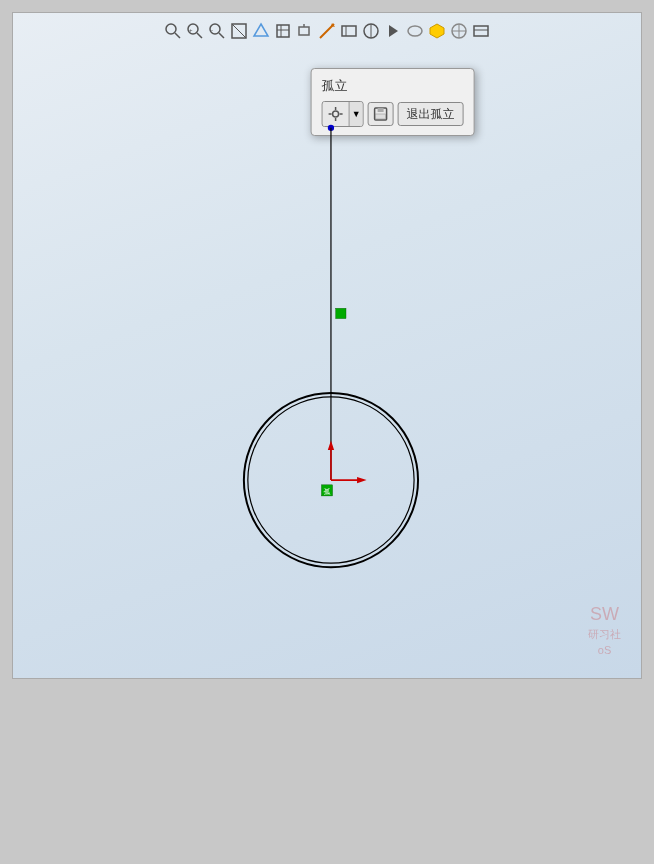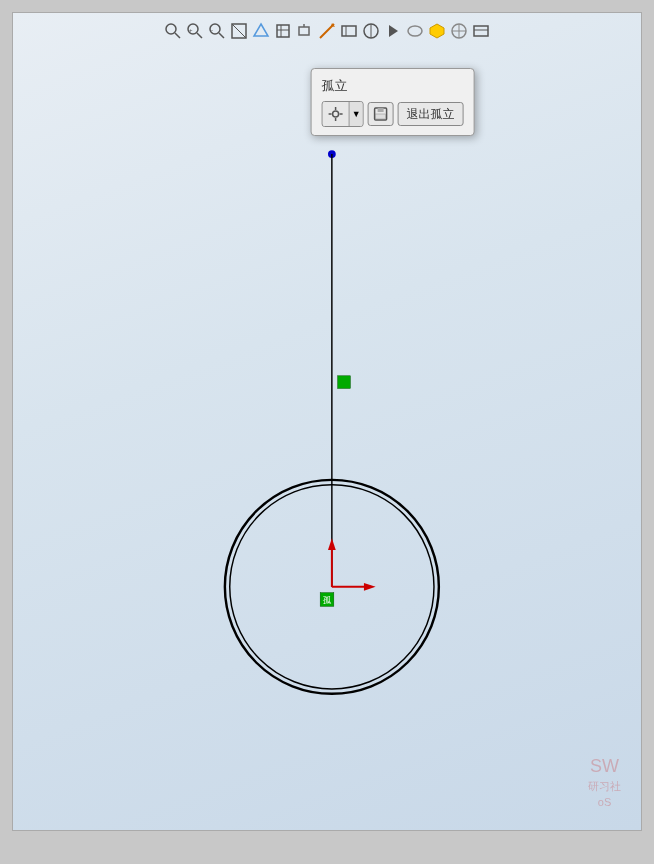--- a/index.html
+++ b/index.html
@@ -6,21 +6,21 @@
     body {
       width: 654px;
       height: 864px;
       overflow: hidden;
       background: #c8c8c8;
       font-family: 'Microsoft YaHei', Arial, sans-serif;
     }
 
     .main-container {
       width: 630px;
-      height: 819px;
+      height: 667px;
       margin: 12px;
       background: linear-gradient(160deg, #e8eef4 0%, #d8e4ee 40%, #c8d8e8 100%);
       border: 1px solid #aaa;
       position: relative;
       overflow: hidden;
     }
 
     
     .toolbar {
       position: absolute;

